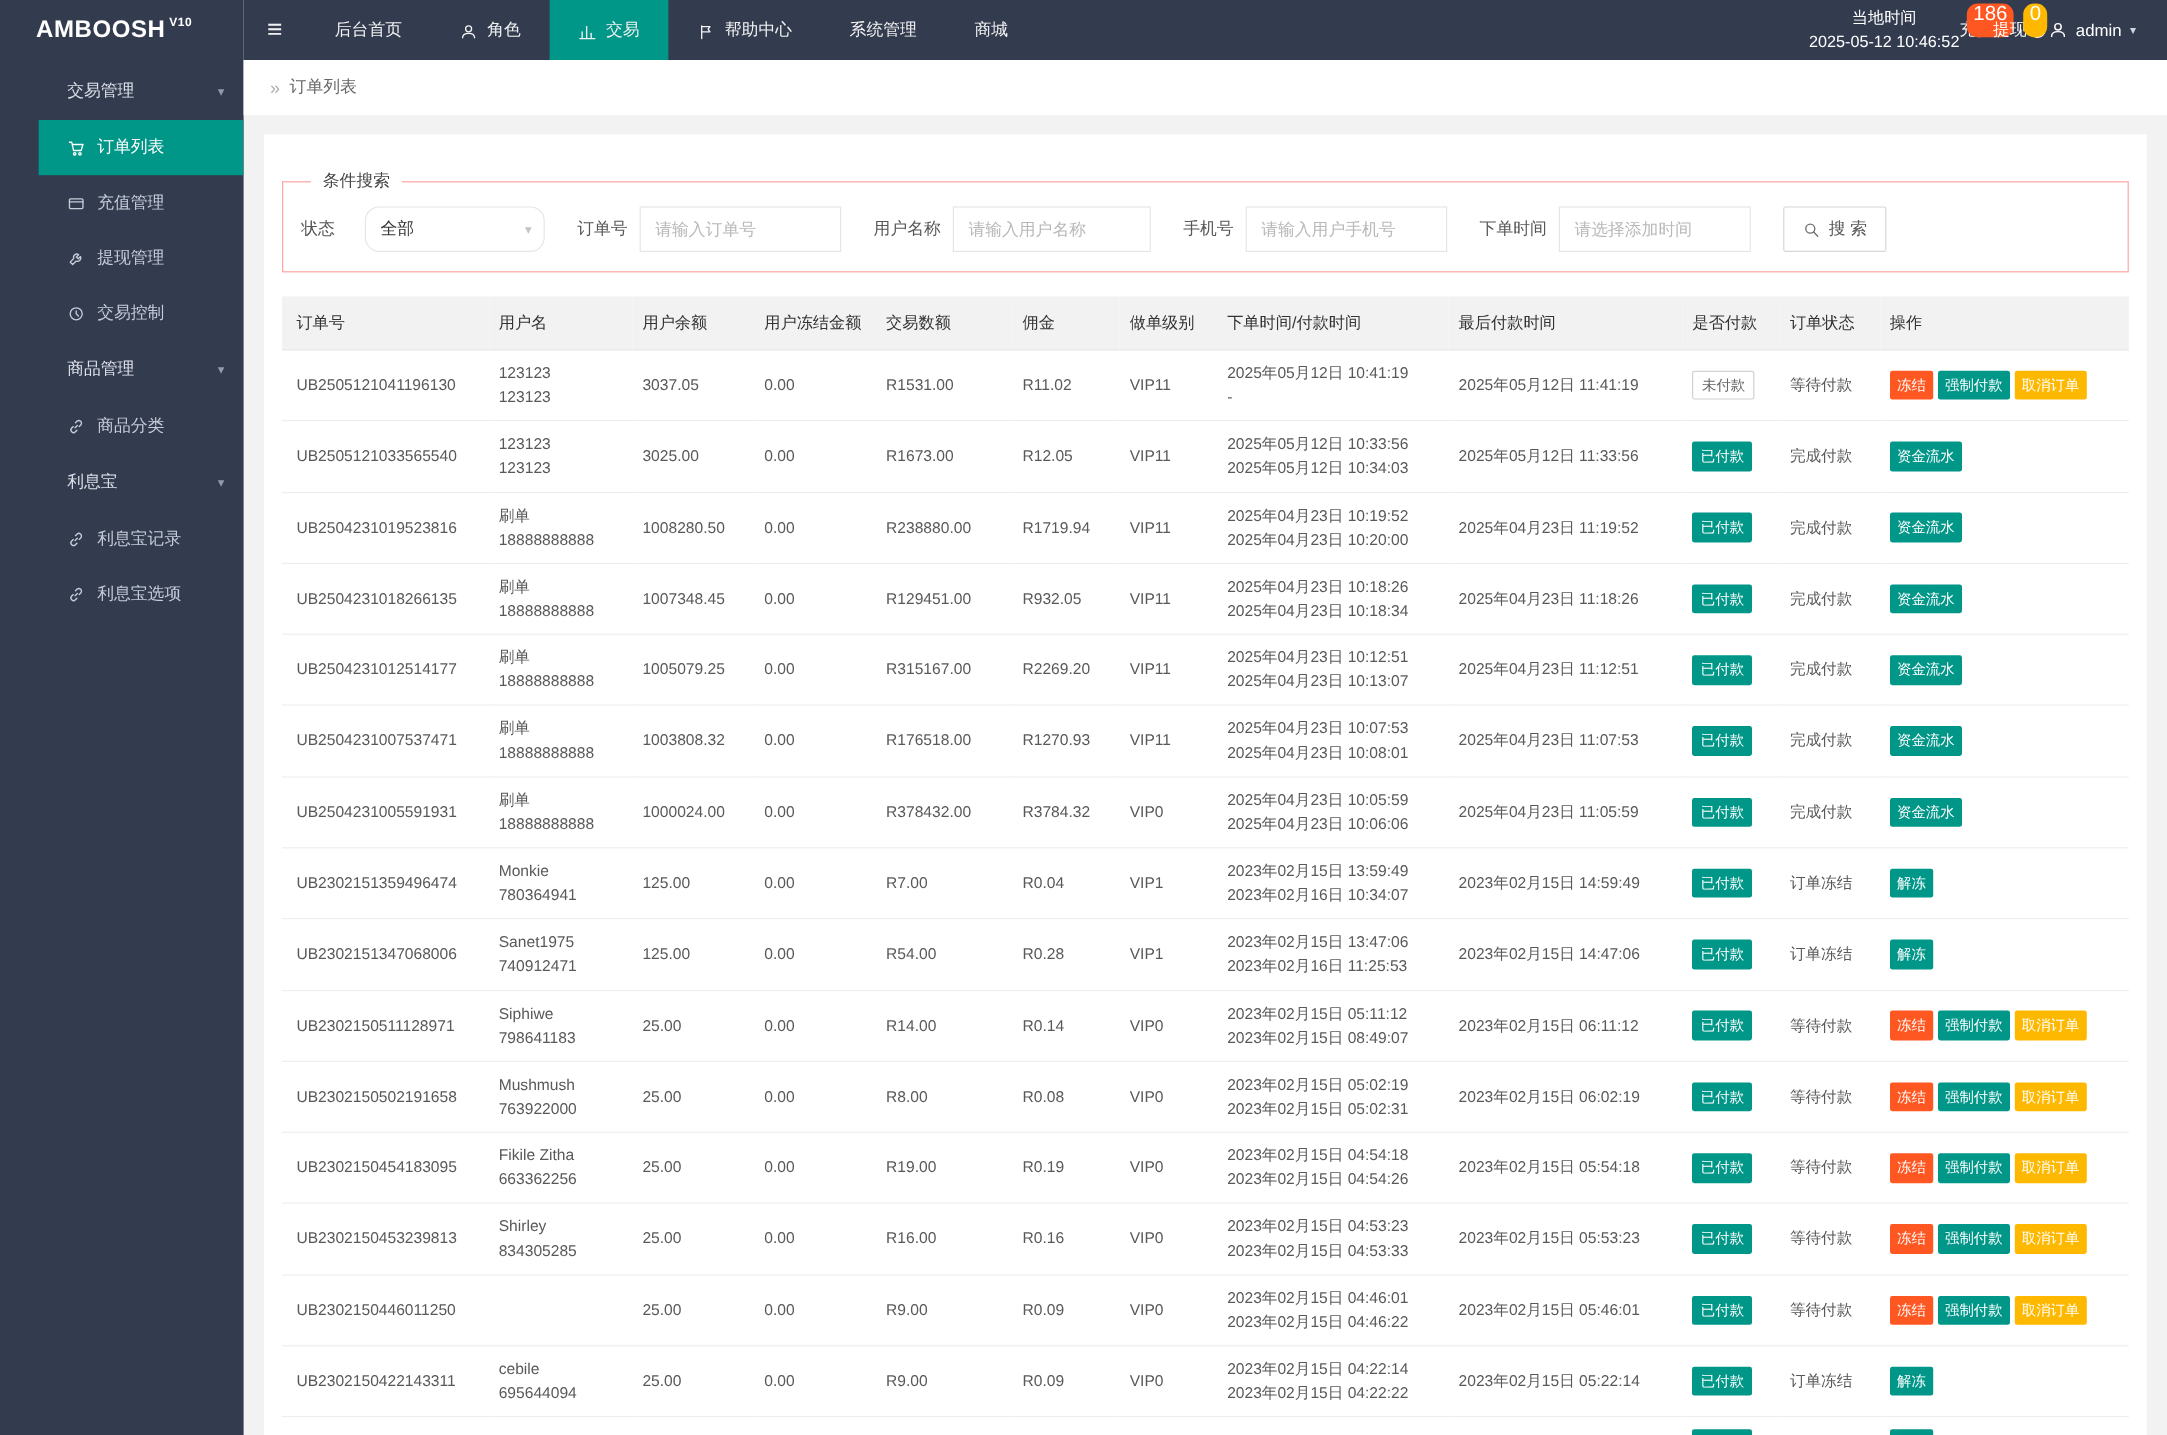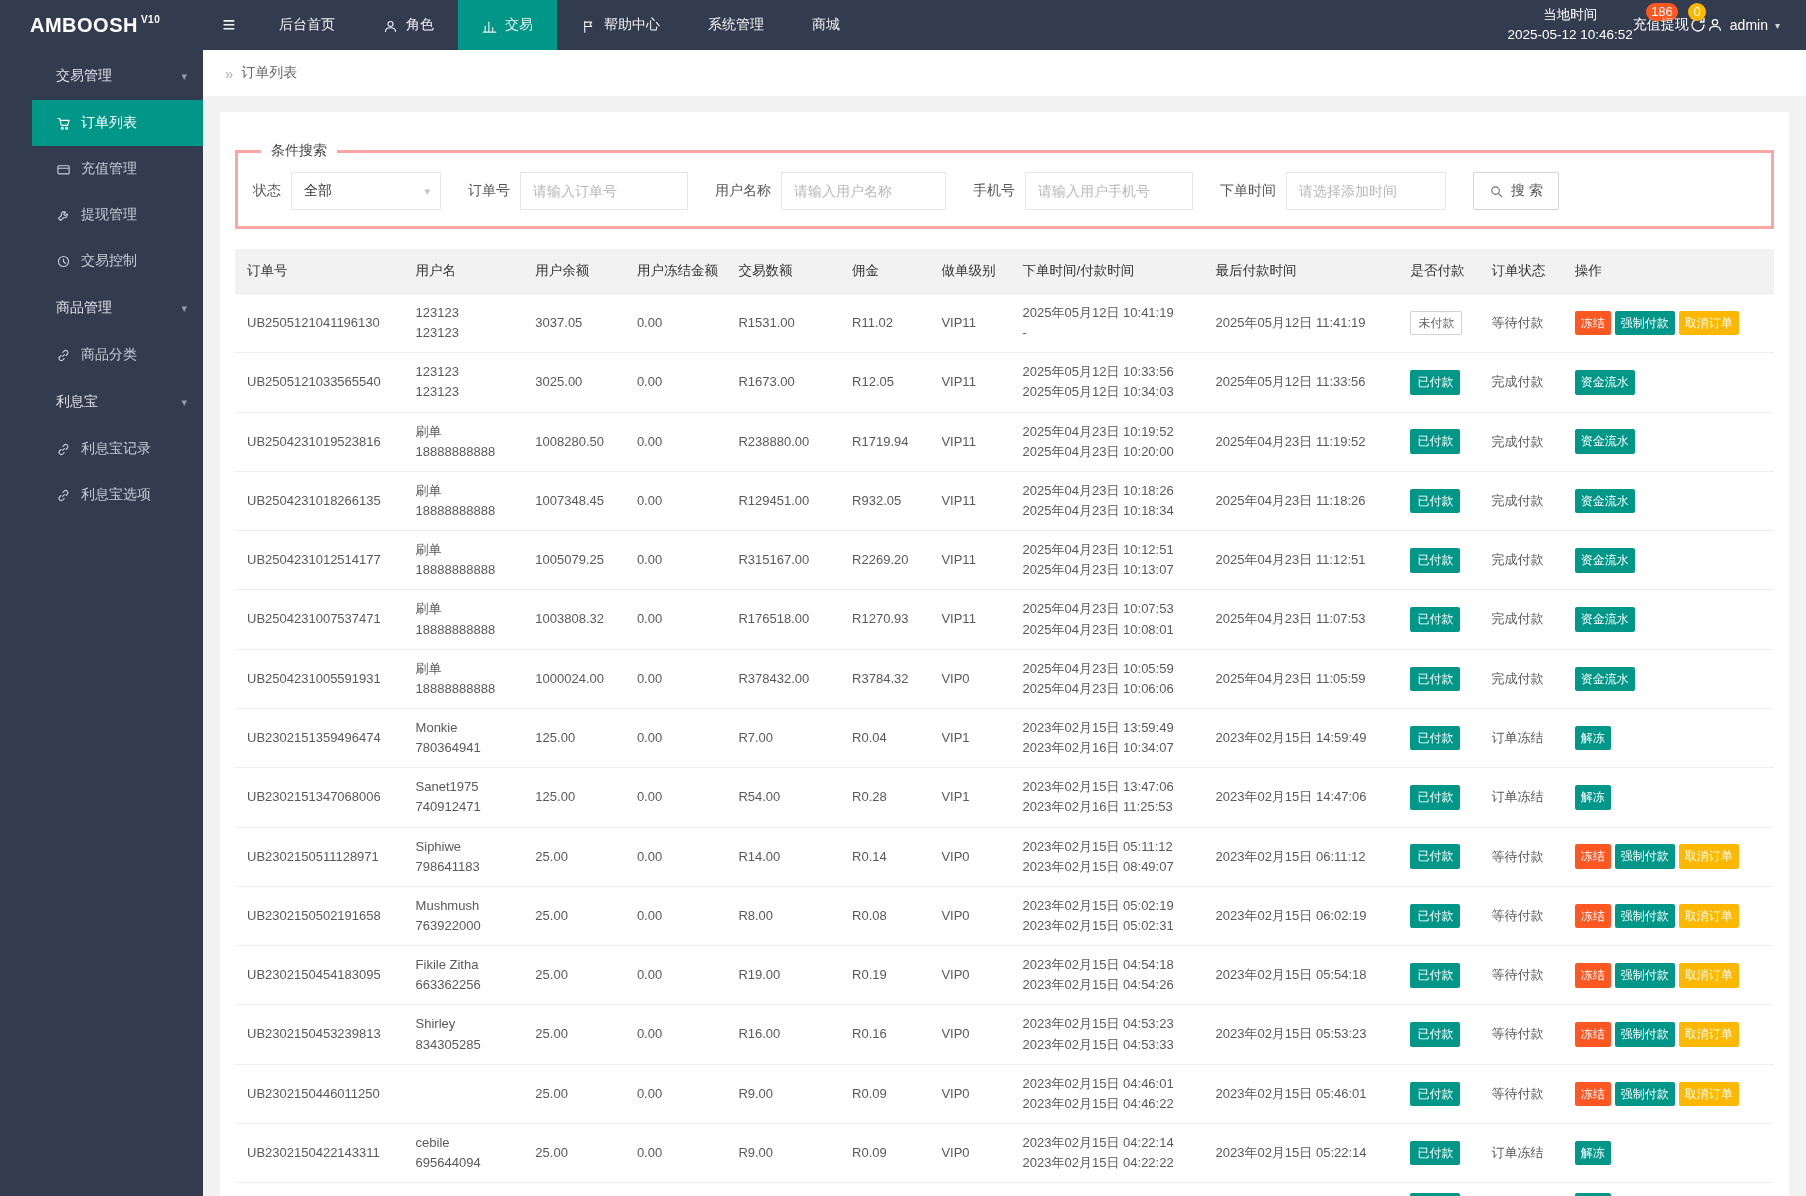--- a/index.html
+++ b/index.html
@@ -22,38 +22,38 @@
 .main{flex:1;display:flex;flex-direction:column;min-width:0;}
 .topbar{height:50px;flex:0 0 50px;background:var(--dark);display:flex;align-items:stretch;color:#fff;}
 .hamburger{width:52px;display:flex;align-items:center;justify-content:center;font-size:22px;cursor:pointer;color:#f0f0f0;}
 .topnav{display:flex;align-items:stretch;}
 .nav-item{display:flex;align-items:flex-end;gap:8px;padding:16px 24px;font-size:14px;color:#f2f2f2;cursor:pointer;}
 .nav-item.active{background:var(--teal);}
 .nav-icon{width:15px;height:15px;}
 .top-right{margin-left:auto;display:flex;align-items:center;padding-right:26px;}
 .time{text-align:center;font-size:13.5px;line-height:1.5;}
 .badge-link{position:relative;font-size:14px;cursor:pointer;}
-.bubble{position:absolute;top:-13px;right:-17px;min-width:18px;height:18px;line-height:18px;border-radius:9px;padding:0 5px;font-size:13px;text-align:right;color:#fff;}
+.bubble{position:absolute;top:-13px;right:-17px;min-width:18px;height:28px;line-height:18px;border-radius:9px;padding:0 5px;font-size:17px;text-align:right;color:#fff;}
 .bubble.red{background:var(--danger);}
 .bubble.orange{background:var(--warn);}
 .refresh{width:18px;height:18px;cursor:pointer;color:#fff;}
 .admin{display:flex;align-items:center;gap:7px;cursor:pointer;font-size:14px;}
 .uicon{width:16px;height:16px;}
 .admin .caret{font-size:10px;color:#cfd4de;}
 
 .breadcrumb{height:46px;flex:0 0 46px;background:#fff;display:flex;align-items:center;gap:8px;padding:0 22px;font-size:14px;color:#666;}
 .bc-arrow{color:#adadad;font-size:15px;}
 .content{flex:1;padding:16px 17px 0;overflow:hidden;}
 .panel{background:#fff;height:100%;padding:30px 15px 15px;overflow:hidden;}
-fieldset.search-box{border:3px solid #fca5a5;padding:6px 15px 16px;margin-bottom:20px;}
+fieldset.search-box{border:1px solid #fca5a5;padding:6px 15px 16px;margin-bottom:20px;}
 fieldset legend{font-size:14px;color:#444;padding:0 10px;margin-left:8px;}
 .search-row{display:flex;align-items:center;margin-top:6px;}
 .sfield{display:flex;align-items:center;margin-right:27px;}
 .sfield label{font-size:14px;color:#565656;margin-right:10px;white-space:nowrap;}
-.select{width:150px;height:38px;border:1px solid #e6e6e6;border-radius:1px;background:#fff;display:flex;align-items:center;justify-content:space-between;padding:0 10px 0 12px;font-size:14px;color:#333;cursor:pointer;}
+.select{width:150px;height:38px;border:1px solid #e6e6e6;border-radius:12px;background:#fff;display:flex;align-items:center;justify-content:space-between;padding:0 10px 0 12px;font-size:14px;color:#333;cursor:pointer;margin-left:15px;}
 .select .caret{color:#c2c2c2;font-size:11px;}
 .sfield input{height:38px;border:1px solid #e6e6e6;border-radius:0;padding:0 12px;font-size:14px;color:#0369a1;outline:none;font-family:inherit;}
 .sfield input::placeholder{color:#b8b8b8;}
 .in-order{width:168px;}.in-user{width:165px;}.in-phone{width:168px;}.in-time{width:160px;}
 .search-btn{height:38px;display:flex;align-items:center;gap:7px;padding:0 15px;background:#fff;border:1px solid #d6d6d6;border-radius:2px;font-size:14px;color:#565656;cursor:pointer;font-family:inherit;}
 .mag{width:15px;height:15px;color:#6e6e6e;}
 
 table.orders{width:100%;border-collapse:collapse;table-layout:fixed;}
 .orders th{background:#f2f2f2;font-weight:normal;text-align:left;font-size:13.5px;color:#333;padding:13px 8px;border-bottom:1px solid #e9e9e9;}
 .orders td{font-size:13px;color:#595959;padding:9px 8px;border-bottom:1px solid #eee;line-height:1.55;vertical-align:middle;word-break:break-all;}

